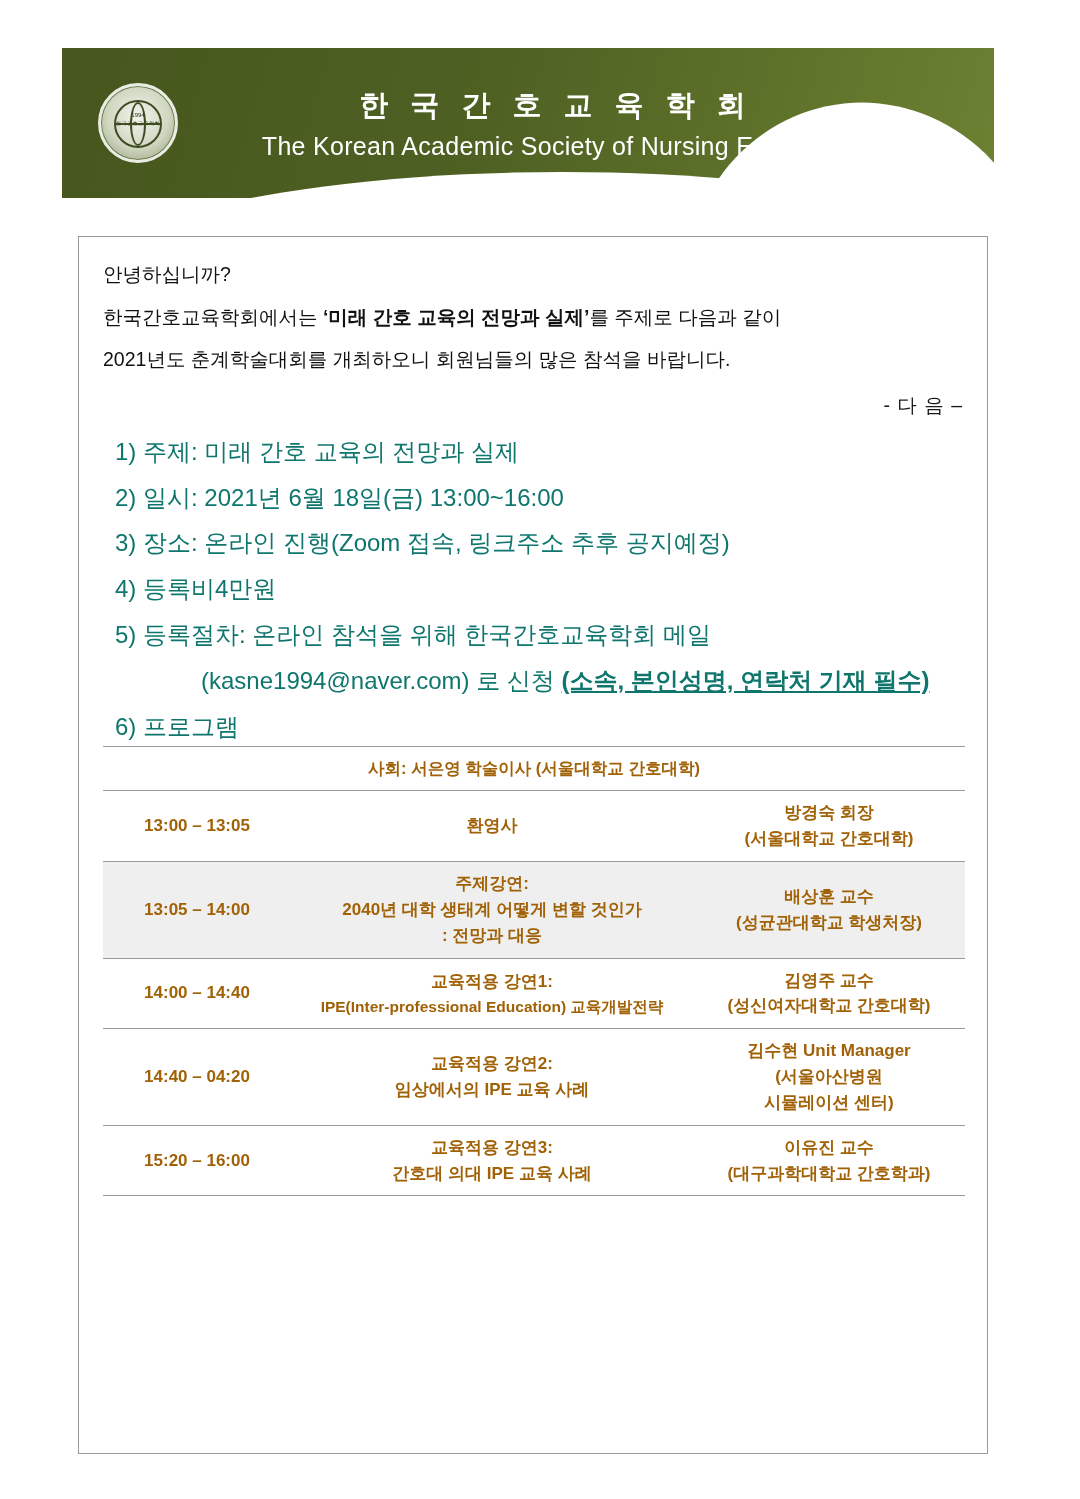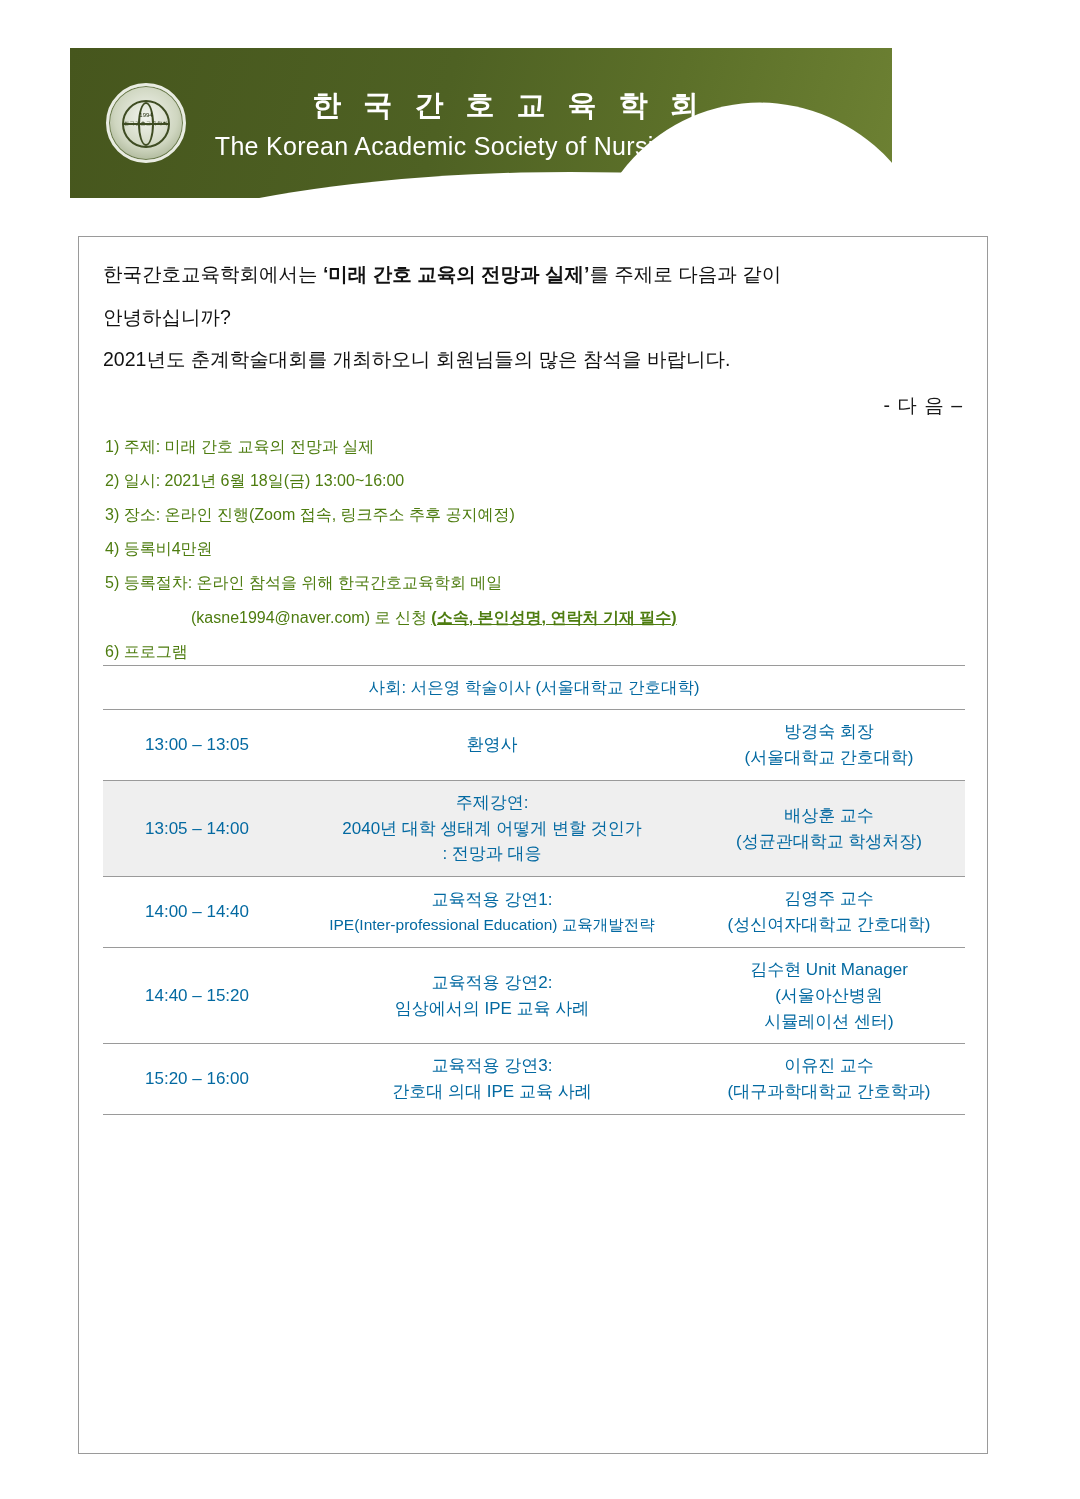--- a/index.html
+++ b/index.html
@@ -18,23 +18,23 @@
   .page {
     width: 1080px;
     height: 1499px;
     background: #ffffff;
     position: relative;
   }
 
   
   .banner {
     position: absolute;
-    left: 70px;
+    left: 62px;
     top: 48px;
-    width: 822px;
+    width: 932px;
     height: 150px;
     background: #4d5f22;
     background: linear-gradient(105deg, #46561d 0%, #4e6123 45%, #5c7029 72%, #6d8133 100%);
     border-radius: 0 0 0 0;
     overflow: hidden;
   }
   .banner::after {
     content: "";
     position: absolute;
     right: -40px;
@@ -169,24 +169,24 @@
   .dahm {
     text-align: right;
     font-size: 19.5px;
     margin: 16px 0 16px 0;
     letter-spacing: 1px;
   }
   .items {
     margin-top: 4px;
   }
   .items p {
-    margin: 0 0 11px 2px;
-    font-size: 16px;
+    margin: 0 0 11px 12px;
+    font-size: 24px;
     line-height: 1.45;
-    color: #4d7c0f;
+    color: #0f766e;
   }
   .indent {
     padding-left: 86px;
   }
   .ul-bold {
     font-weight: bold;
     text-decoration: underline;
     text-align: right;
   }
   .program-label {
@@ -202,21 +202,22 @@
     margin-top: 2px;
     font-size: 17px;
   }
   table.program td {
     border-top: 1px solid #9a9a9a;
     border-bottom: 1px solid #9a9a9a;
     padding: 9px 6px;
     vertical-align: middle;
     text-align: center;
     line-height: 1.52;
-    color: #0369a1;
+    color: #a16207;
+    font-weight: bold;
   }
   .moderator-row td {
     text-align: right;
     border-top: 1px solid #9a9a9a;
     border-bottom: 1px solid #9a9a9a;
     padding: 6px 8px 6px 6px;
     font-size: 16.5px;
   }
   .col-time { width: 188px; }
   .col-title { width: 402px; }
@@ -246,24 +247,24 @@
       <div class="banner-titles">
         <div class="banner-title-ko">한 국 간 호 교 육 학 회</div>
         <div class="banner-title-en">The Korean Academic Society of Nursing Education</div>
       </div>
     </div>
   </div>
 
   <div class="card">
 
     <div class="intro">
+      <p>안녕하십니까?</p>
       <p>
         <span>한국간호교육학회에서는 </span><span class="bold">‘미래 간호 교육의 전망과 실제’</span><span>를 주제로 다음과 같이</span>
       </p>
-      <p>안녕하십니까?</p>
       <p>2021년도 춘계학술대회를 개최하오니 회원님들의 많은 참석을 바랍니다.</p>
       <div class="dahm">-   다 음  –</div>
     </div>
 
     <div class="items">
       <p>1) 주제: 미래 간호 교육의 전망과 실제</p>
       <p>2) 일시: 2021년 6월 18일(금) 13:00~16:00</p>
       <p>3) 장소: 온라인 진행(Zoom 접속, 링크주소 추후 공지예정)</p>
       <p>4) 등록비4만원</p>
       <p>5) 등록절차: 온라인 참석을 위해 한국간호교육학회 메일</p>
@@ -314,21 +315,21 @@
             <span class="line">교육적용 강연1:</span>
             <span class="line small-ipe">IPE(Inter-professional Education) 교육개발전략</span>
           </td>
           <td>
             <span class="line">김영주 교수</span>
             <span class="line">(성신여자대학교 간호대학)</span>
           </td>
         </tr>
 
         <tr>
-          <td>14:40 – 15:20</td>
+          <td>14:40 – 04:20</td>
           <td>
             <span class="line">교육적용 강연2:</span>
             <span class="line">임상에서의 IPE 교육 사례</span>
           </td>
           <td>
             <span class="line">김수현 Unit Manager</span>
             <span class="line">(서울아산병원</span>
             <span class="line">시뮬레이션 센터)</span>
           </td>
         </tr>

